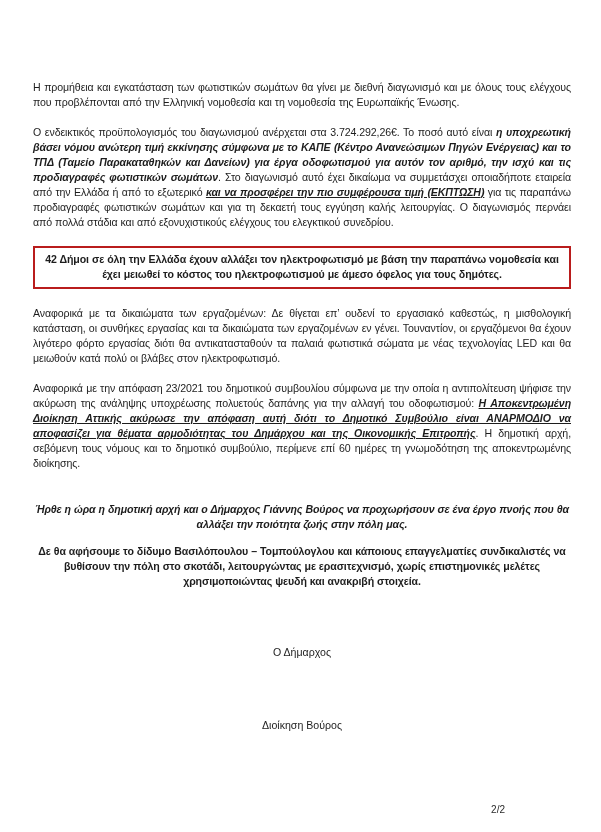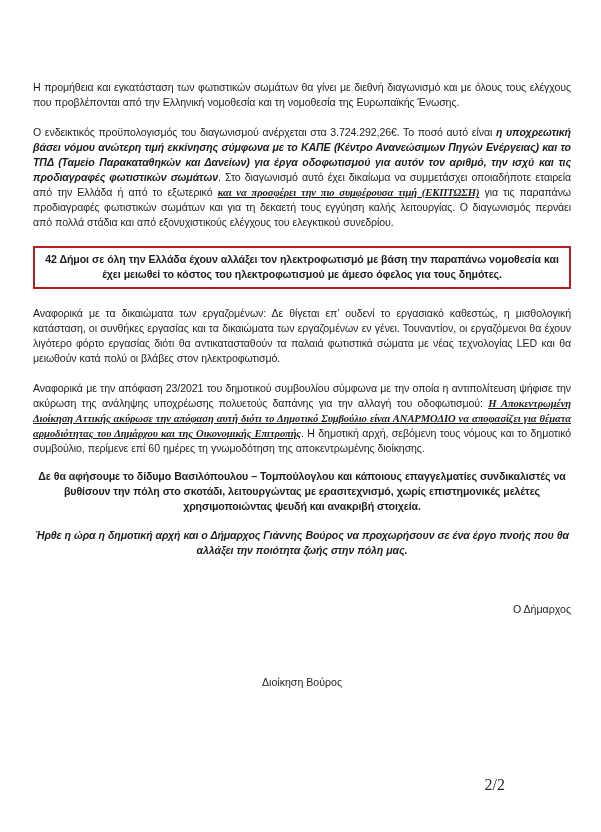--- a/index.html
+++ b/index.html
@@ -29,55 +29,55 @@
   }
   .para.justify { text-align: justify; }
   .para.center  { text-align: center; }
   .para.boxed {
     border: 2px solid #b91c1c;
     padding: 4px 10px 5px 10px;
     margin-top: 16px;
     margin-bottom: 17px;
   }
   
-  [data-name="para-decision-23-2021"] { margin-bottom: 13px; }
+  [data-name="para-decision-23-2021"] { margin-bottom: 31px; }
   [data-name="para-time-has-come"]    { margin-bottom: 12px; }
   [data-name="para-we-wont-allow"]    { margin-bottom: 14px; }
   .seg-b  { font-weight: bold; }
   .seg-i  { font-style: italic; }
-  .seg-u  { text-decoration: underline; font-family: Liberation Serif, serif; }
+  .seg-u  { text-decoration: underline; }
   .signature-block {
     text-align: center;
     font-size: 10.6px;
     line-height: 15px;
   }
-  .signature-title { margin-top: 44px; text-align: right; }
+  .signature-title { margin-top: 56px; }
   .signature-name  { margin-top: 58px; }
   .page-number {
     position: absolute;
-    top: 776px;
+    top: 804px;
     right: 96px;
-    font-family: Liberation Serif, serif;
-    font-size: 16px;
+    font-family: Liberation Sans, sans-serif;
+    font-size: 10px;
     color: #2a2a2a;
   }
 </style>
 </head>
 <body>
 
 <div class="page" data-name="document-page">
 
   <div data-name="document-body" id="doc-body">
       <p class="para justify" data-name="para-procurement-intro"><span class="" data-name="text-segment">Η προμήθεια και εγκατάσταση των φωτιστικών σωμάτων θα γίνει με διεθνή διαγωνισμό και με όλους τους ελέγχους που προβλέπονται από την Ελληνική νομοθεσία και τη νομοθεσία της Ευρωπαϊκής Ένωσης.</span></p>
       <p class="para justify" data-name="para-budget"><span class="" data-name="text-segment">Ο ενδεικτικός προϋπολογισμός του διαγωνισμού ανέρχεται στα 3.724.292,26€. Το ποσό αυτό είναι </span><span class=" seg-b seg-i" data-name="text-segment">η υποχρεωτική βάσει νόμου ανώτερη τιμή εκκίνησης σύμφωνα με το ΚΑΠΕ (Κέντρο Ανανεώσιμων Πηγών Ενέργειας) και το ΤΠΔ (Ταμείο Παρακαταθηκών και Δανείων) για έργα οδοφωτισμού για αυτόν τον αριθμό, την ισχύ και τις προδιαγραφές φωτιστικών σωμάτων</span><span class="" data-name="text-segment">. Στο διαγωνισμό αυτό έχει δικαίωμα να συμμετάσχει οποιαδήποτε εταιρεία από την Ελλάδα ή από το εξωτερικό </span><span class=" seg-b seg-i seg-u" data-name="text-segment">και να προσφέρει την πιο συμφέρουσα τιμή (ΕΚΠΤΩΣΗ)</span><span class="" data-name="text-segment"> για τις παραπάνω προδιαγραφές φωτιστικών σωμάτων και για τη δεκαετή τους εγγύηση καλής λειτουργίας. Ο διαγωνισμός περνάει από πολλά στάδια και από εξονυχιστικούς ελέγχους του ελεγκτικού συνεδρίου.</span></p>
       <p class="para center boxed" data-name="para-42-municipalities"><span class=" seg-b" data-name="text-segment">42 Δήμοι σε όλη την Ελλάδα έχουν αλλάξει τον ηλεκτροφωτισμό με βάση την παραπάνω νομοθεσία και έχει μειωθεί το κόστος του ηλεκτροφωτισμού με άμεσο όφελος για τους δημότες.</span></p>
       <p class="para justify" data-name="para-workers-rights"><span class="" data-name="text-segment">Αναφορικά με τα δικαιώματα των εργαζομένων: Δε θίγεται επ’ ουδενί  το εργασιακό καθεστώς, η μισθολογική κατάσταση, οι συνθήκες εργασίας και τα δικαιώματα των εργαζομένων εν γένει. Τουναντίον, οι εργαζόμενοι θα έχουν λιγότερο φόρτο εργασίας διότι θα αντικατασταθούν τα παλαιά φωτιστικά σώματα με νέας τεχνολογίας LED και θα μειωθούν κατά πολύ οι βλάβες στον ηλεκτροφωτισμό.</span></p>
       <p class="para justify" data-name="para-decision-23-2021"><span class="" data-name="text-segment">Αναφορικά με την απόφαση 23/2021 του δημοτικού συμβουλίου σύμφωνα με την οποία η αντιπολίτευση ψήφισε την ακύρωση της ανάληψης υποχρέωσης πολυετούς δαπάνης για την αλλαγή του οδοφωτισμού: </span><span class=" seg-b seg-i seg-u" data-name="text-segment">Η Αποκεντρωμένη Διοίκηση Αττικής ακύρωσε την απόφαση αυτή διότι το Δημοτικό Συμβούλιο είναι ΑΝΑΡΜΟΔΙΟ να αποφασίζει για θέματα αρμοδιότητας του Δημάρχου και της Οικονομικής Επιτροπής</span><span class="" data-name="text-segment">. Η δημοτική αρχή, σεβόμενη τους νόμους και το δημοτικό συμβούλιο, περίμενε επί 60 ημέρες τη γνωμοδότηση της αποκεντρωμένης διοίκησης.</span></p>
+      <p class="para center" data-name="para-time-has-come"><span class=" seg-b seg-i" data-name="text-segment">Ήρθε η ώρα η δημοτική αρχή και ο Δήμαρχος Γιάννης Βούρος να προχωρήσουν σε ένα έργο πνοής που θα αλλάξει την ποιότητα ζωής στην πόλη μας.</span></p>
       <p class="para center" data-name="para-we-wont-allow"><span class=" seg-b" data-name="text-segment">Δε θα αφήσουμε το δίδυμο Βασιλόπουλου – Τομπούλογλου και κάποιους επαγγελματίες συνδικαλιστές να βυθίσουν την πόλη στο σκοτάδι, λειτουργώντας με ερασιτεχνισμό, χωρίς επιστημονικές μελέτες χρησιμοποιώντας ψευδή και ανακριβή στοιχεία.</span></p>
-      <p class="para center" data-name="para-time-has-come"><span class=" seg-b seg-i" data-name="text-segment">Ήρθε η ώρα η δημοτική αρχή και ο Δήμαρχος Γιάννης Βούρος να προχωρήσουν σε ένα έργο πνοής που θα αλλάξει την ποιότητα ζωής στην πόλη μας.</span></p>
     </div>
 
   <div class="signature-block" data-name="signature-block">
     <div class="signature-title" data-name="signature-title">Ο Δήμαρχος</div>
     <div class="signature-name" data-name="signature-name">Διοίκηση Βούρος</div>
   </div>
 
 </div>
 
 <div class="page-number" data-name="page-number">2/2</div>

